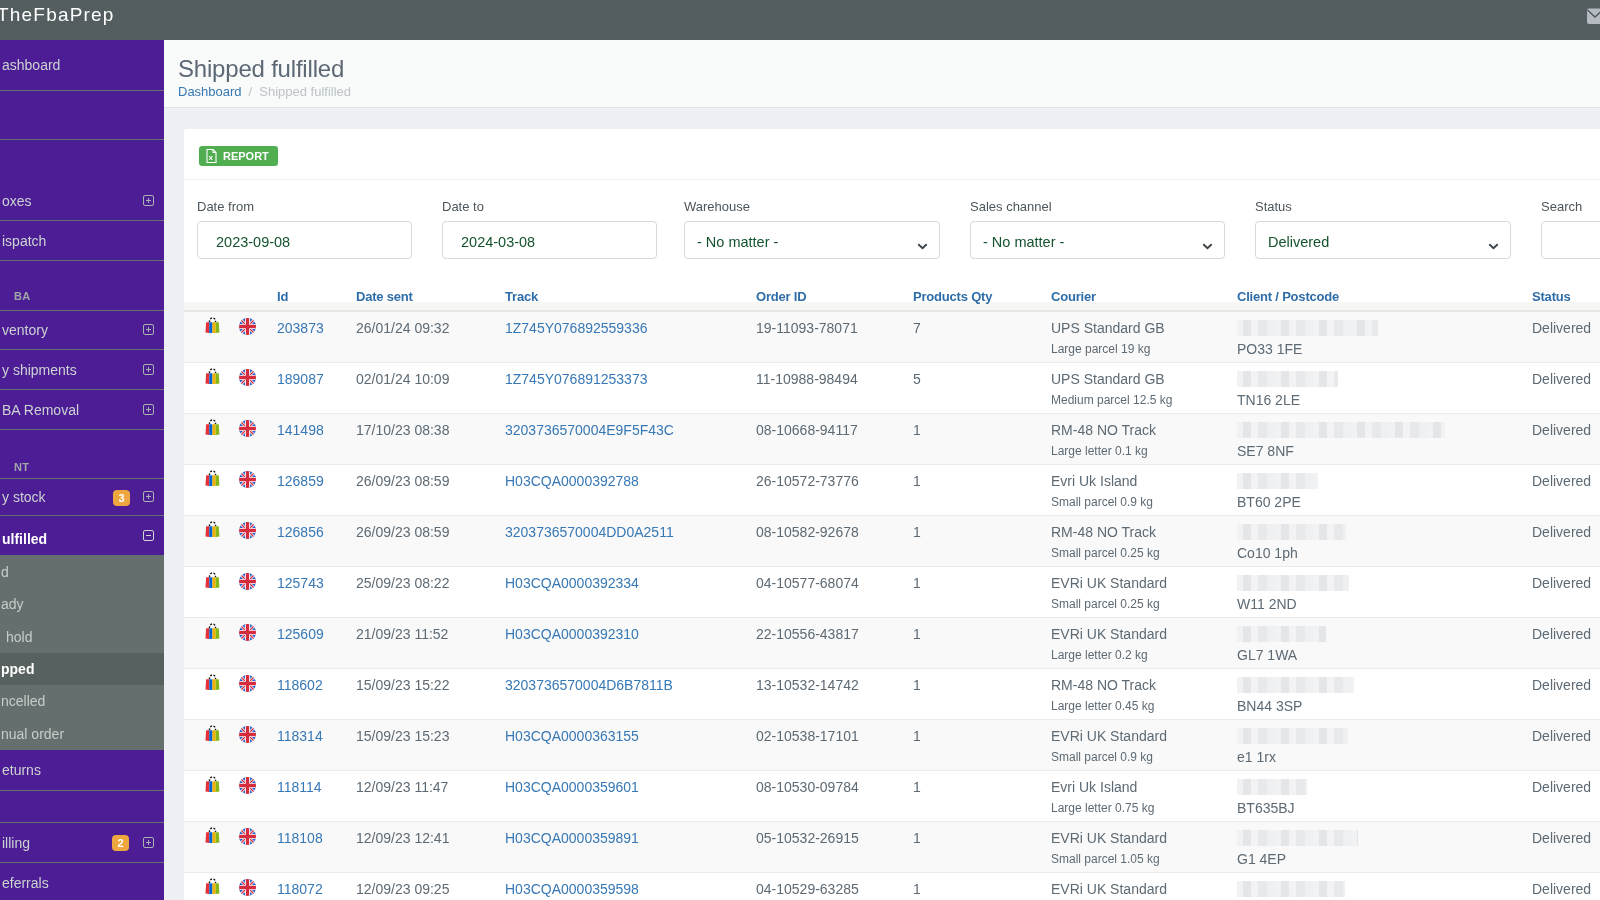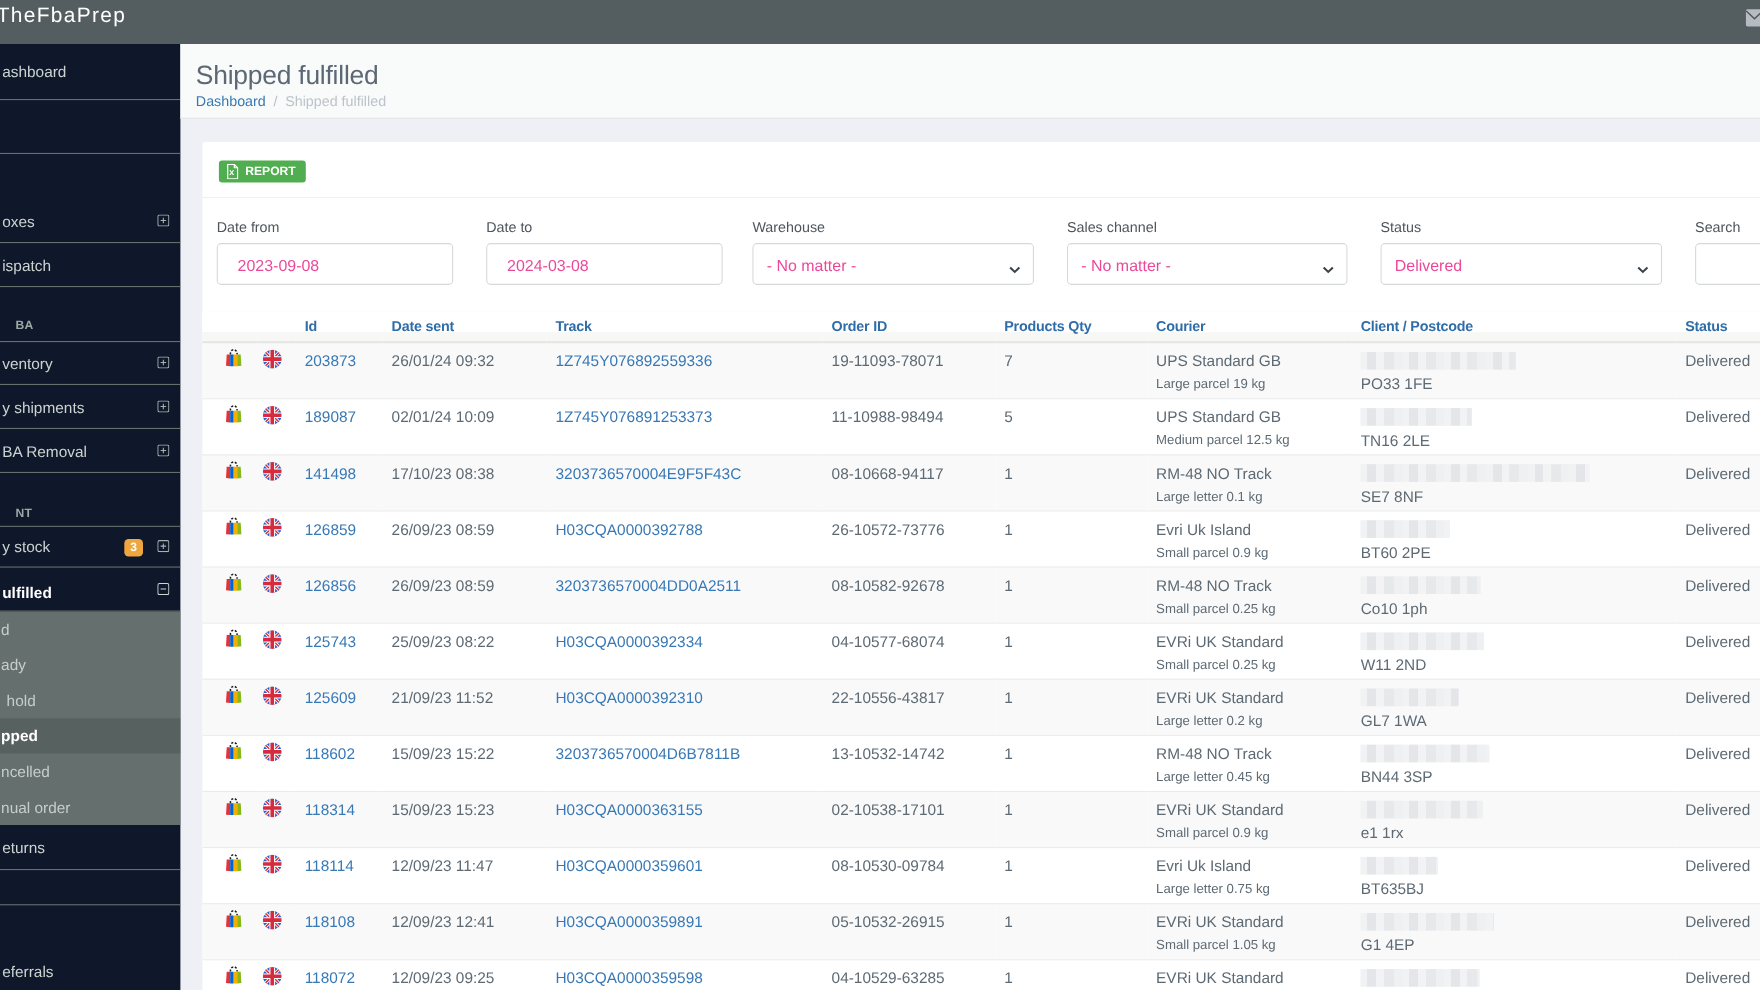--- a/index.html
+++ b/index.html
@@ -1,20 +1,20 @@
 <!DOCTYPE html>
 <html><head>
 <meta charset="utf-8">
 <style>
 * { margin:0; padding:0; box-sizing:border-box; }
 html,body { width:1600px; height:900px; overflow:hidden; font-family:"Liberation Sans", sans-serif; background:#eef0f6; }
 #topbar { position:absolute; left:0; top:0; width:1600px; height:40px; background:#545e60; z-index:5; }
 #logo { position:absolute; left:-3px; top:4px; color:#fff; font-size:19px; font-weight:400; letter-spacing:1.2px; white-space:nowrap; }
 #envelope { position:absolute; right:-3px; top:8px; }
-#sidebar { position:absolute; left:0; top:40px; width:164px; height:860px; background:#0f172a; overflow:hidden; }
+#sidebar { position:absolute; left:0; top:40px; width:164px; height:860px; background:#4c1d95; overflow:hidden; }
 .sitem { position:absolute; left:0; width:164px; border-bottom:1px solid #656f6d; color:#ccd3d1; font-size:14px; white-space:nowrap; }
 .sitem .lbl { position:absolute; left:2px; top:50%; transform:translateY(-50%); }
 .shead { position:absolute; left:14px; width:164px; color:#9fa8a6; font-size:11px; font-weight:700; letter-spacing:0.3px; }
 .plusbox { position:absolute; left:143px; top:50%; transform:translateY(-50%); }
 .badge { position:absolute; width:17px; height:16px; background:#eea63f; border-radius:4px; color:#fff; font-size:11px; font-weight:700; text-align:center; line-height:16px; }
 #submenu { position:absolute; left:0; top:516px; width:164px; height:194px; background:#656f6e; }
 .sub { position:absolute; left:0; width:164px; height:32.33px; color:#c6cdcb; font-size:14px; }
 .sub .lbl { position:absolute; top:50%; transform:translateY(-50%); }
 .sub.active { background:#57615f; color:#fff; font-weight:700; }
 
@@ -24,21 +24,21 @@
 #crumbs { position:absolute; left:14px; top:44px; font-size:13px; }
 #crumbs a { color:#3779b3; text-decoration:none; }
 #crumbs .sep { color:#b9c0c6; margin:0 7px; }
 #crumbs .cur { color:#bcc3c9; }
 
 #card { position:absolute; left:20px; top:89px; width:1440px; height:790px; background:#fff; border-radius:3px; }
 #cardhead { position:absolute; left:0; top:0; width:100%; height:51px; border-bottom:1px solid #f0f0f0; }
 #reportbtn { position:absolute; left:15px; top:17px; height:20px; background:#50ae51; border-radius:3px; color:#fff; font-size:11px; font-weight:700; padding:0 9px 0 7px; display:flex; align-items:center; gap:6px; }
 .fgroup { position:absolute; top:72px; }
 .fgroup label { display:block; font-size:13px; line-height:15px; color:#4d565c; margin-bottom:5px; font-weight:400; position:relative; top:-2px; }
-.fcontrol { height:38px; padding-top:3px; border:1px solid #d6d9dc; border-radius:4px; background:#fff; font-size:14.5px; color:#ec4899; padding-left:18px; display:flex; align-items:center; position:relative; }
+.fcontrol { height:38px; padding-top:3px; border:1px solid #d6d9dc; border-radius:4px; background:#fff; font-size:14.5px; color:#14532d; padding-left:18px; display:flex; align-items:center; position:relative; }
 .fcontrol.sel { padding-left:12px; }
 .fcontrol .chev { position:absolute; right:11px; top:15px; }
 
 table { position:absolute; left:0; top:154px; width:1436px; border-collapse:collapse; table-layout:fixed; font-size:14px; color:#5d6a74; }
 thead th { height:28px; text-align:left; vertical-align:middle; font-size:13px; font-weight:700; color:#2f6da8; letter-spacing:-0.2px; padding:0 8px; border-bottom:2px solid #e6e6e6; background:linear-gradient(180deg, #fff 0 19px, #f7f7f6 19px 28px); }
 tbody td { height:51px; vertical-align:top; padding:6px 8px 0 8px; border-top:1px solid #ebebeb; line-height:21px; }
 tbody tr:first-child td { border-top:none; }
 tbody tr:nth-child(odd) { background:#f9f9f9; }
 td a, .tlink { color:#3778b6; text-decoration:none; }
 .sub2 { font-size:12px; line-height:20px; }
@@ -125,20 +125,28 @@
         <span class="lbl" style="left:1px;">ncelled</span>
       </div>
     <div class="sub" style="top:161.7px;">
         <span class="lbl" style="left:1px;">nual order</span>
       </div>
   </div>
   <div class="sitem" style="top:710px;height:41px;padding-left:37px;">
       <span class="lbl">eturns</span>
     </div>
   <div class="sitem" style="top:751px;height:32px;"></div>
+  <div class="sitem" style="top:783px;height:40px;">
+      <span class="lbl">illing</span>
+      <span class="badge" style="left:112px;top:12px;">2</span>
+      <span class="plusbox"><svg width="11" height="11" viewBox="0 0 11 11">
+          <rect x="0.5" y="0.5" width="10" height="10" rx="1.5" fill="none" stroke="#a9b2af"></rect>
+          <path d="M5.5 3v5M3 5.5h5" stroke="#a9b2af" stroke-width="1" fill="none"></path>
+        </svg></span>
+    </div>
   <div class="sitem" style="top:823px;height:40px;">
       <span class="lbl">eferrals</span>
     </div>
 </div>
 <div id="main">
   <div id="pagehead">
     <h1>Shipped fulfilled</h1>
   </div>
   <div id="crumbs"><a>Dashboard</a><span class="sep">/</span><span class="cur">Shipped fulfilled</span></div>
   <div id="card">

